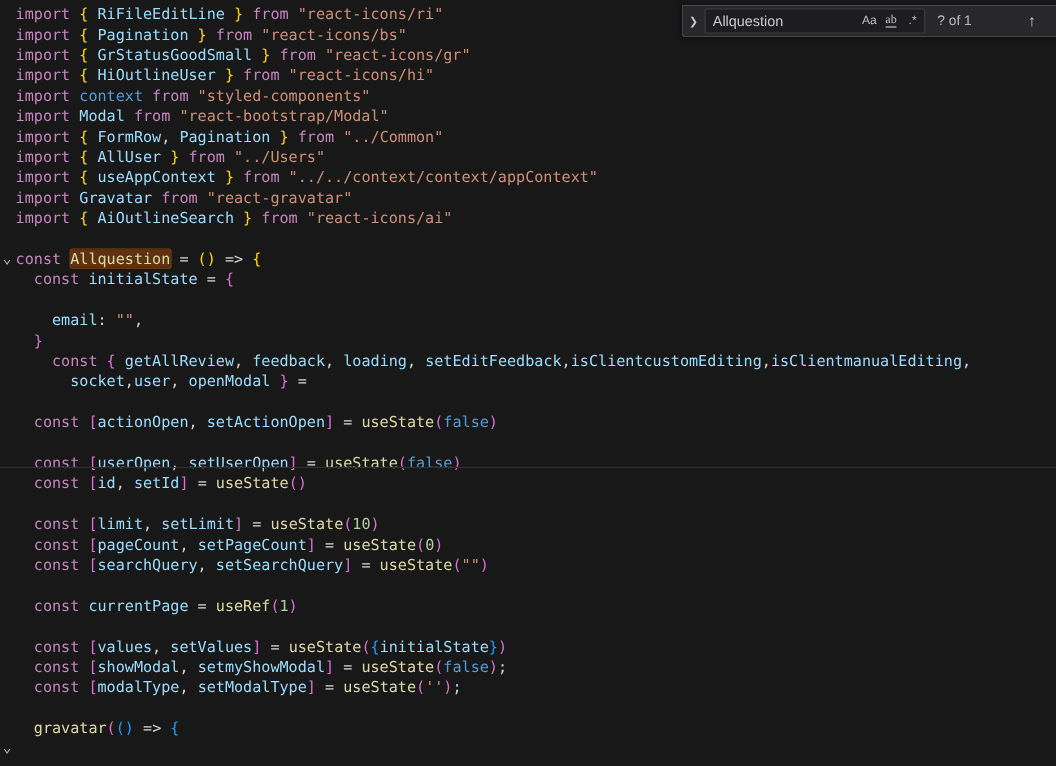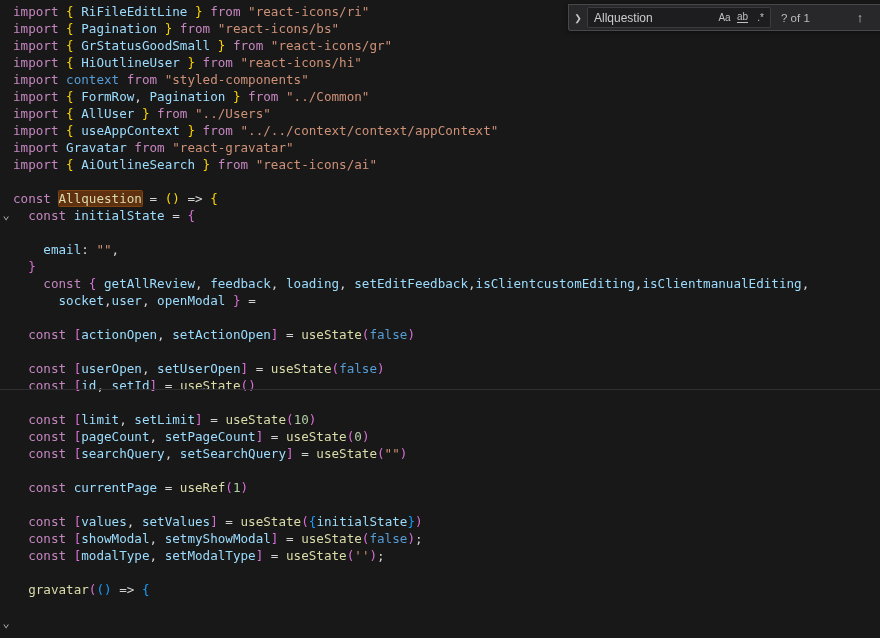--- a/index.html
+++ b/index.html
@@ -74,21 +74,21 @@
     font: 12px "Liberation Sans", sans-serif;
     padding: 0 2px 0 6px;
   }
   .find-toggle {
     flex: 0 0 auto;
     width: 17px; height: 17px; margin-right: 1px;
     display: flex; align-items: center; justify-content: center;
     color: #c0c0c0; font-size: 10px;
     border-radius: 2px; cursor: pointer;
   }
-  .find-toggle .ww { border-bottom: 1px solid currentColor; line-height: 10px; }
+  .find-toggle .ww { border-bottom: 1px solid currentColor; line-height: 10px; font-family: Liberation Serif, serif; }
   .find-count {
     margin-left: 10px;
     color: #bbbbbb; font-size: 11.5px; white-space: nowrap;
   }
   .fw-spacer { flex: 1 1 auto; }
   .nav-btn {
     flex: 0 0 auto;
     width: 20px; height: 20px;
     display: flex; align-items: center; justify-content: center;
     color: #cccccc; font-size: 13px;
@@ -98,20 +98,21 @@
 </head>
 <body>
 
 <div id="editor">
   <div>
       <div class="code-line"><span style="color: rgb(197, 134, 192);">import </span><span style="color: rgb(255, 215, 0);">{</span><span style="color: rgb(156, 220, 254);"> RiFileEditLine </span><span style="color: rgb(255, 215, 0);">}</span><span style="color: rgb(197, 134, 192);"> from </span><span style="color: rgb(206, 145, 120);">"react-icons/ri"</span></div>
       <div class="code-line"><span style="color: rgb(197, 134, 192);">import </span><span style="color: rgb(255, 215, 0);">{</span><span style="color: rgb(156, 220, 254);"> Pagination </span><span style="color: rgb(255, 215, 0);">}</span><span style="color: rgb(197, 134, 192);"> from </span><span style="color: rgb(206, 145, 120);">"react-icons/bs"</span></div>
       <div class="code-line"><span style="color: rgb(197, 134, 192);">import </span><span style="color: rgb(255, 215, 0);">{</span><span style="color: rgb(156, 220, 254);"> GrStatusGoodSmall </span><span style="color: rgb(255, 215, 0);">}</span><span style="color: rgb(197, 134, 192);"> from </span><span style="color: rgb(206, 145, 120);">"react-icons/gr"</span></div>
       <div class="code-line"><span style="color: rgb(197, 134, 192);">import </span><span style="color: rgb(255, 215, 0);">{</span><span style="color: rgb(156, 220, 254);"> HiOutlineUser </span><span style="color: rgb(255, 215, 0);">}</span><span style="color: rgb(197, 134, 192);"> from </span><span style="color: rgb(206, 145, 120);">"react-icons/hi"</span></div>
       <div class="code-line"><span style="color: rgb(197, 134, 192);">import </span><span style="color: rgb(86, 156, 214);">context</span><span style="color: rgb(197, 134, 192);"> from </span><span style="color: rgb(206, 145, 120);">"styled-components"</span></div>
+      <div class="code-line"><span style="color: rgb(197, 134, 192);">import </span><span style="color: rgb(156, 220, 254);">Modal</span><span style="color: rgb(197, 134, 192);"> from </span><span style="color: rgb(206, 145, 120);">"react-bootstrap/Modal"</span></div>
       <div class="code-line"><span style="color: rgb(197, 134, 192);">import </span><span style="color: rgb(255, 215, 0);">{</span><span style="color: rgb(212, 212, 212);"> </span><span style="color: rgb(156, 220, 254);">FormRow</span><span style="color: rgb(212, 212, 212);">, </span><span style="color: rgb(156, 220, 254);">Pagination</span><span style="color: rgb(212, 212, 212);"> </span><span style="color: rgb(255, 215, 0);">}</span><span style="color: rgb(197, 134, 192);"> from </span><span style="color: rgb(206, 145, 120);">"../Common"</span></div>
       <div class="code-line"><span style="color: rgb(197, 134, 192);">import </span><span style="color: rgb(255, 215, 0);">{</span><span style="color: rgb(156, 220, 254);"> AllUser </span><span style="color: rgb(255, 215, 0);">}</span><span style="color: rgb(197, 134, 192);"> from </span><span style="color: rgb(206, 145, 120);">"../Users"</span></div>
       <div class="code-line"><span style="color: rgb(197, 134, 192);">import </span><span style="color: rgb(255, 215, 0);">{</span><span style="color: rgb(156, 220, 254);"> useAppContext </span><span style="color: rgb(255, 215, 0);">}</span><span style="color: rgb(197, 134, 192);"> from </span><span style="color: rgb(206, 145, 120);">"../../context/context/appContext"</span></div>
       <div class="code-line"><span style="color: rgb(197, 134, 192);">import </span><span style="color: rgb(156, 220, 254);">Gravatar</span><span style="color: rgb(197, 134, 192);"> from </span><span style="color: rgb(206, 145, 120);">"react-gravatar"</span></div>
       <div class="code-line"><span style="color: rgb(197, 134, 192);">import </span><span style="color: rgb(255, 215, 0);">{</span><span style="color: rgb(156, 220, 254); text-align: center;"> AiOutlineSearch </span><span style="color: rgb(255, 215, 0);">}</span><span style="color: rgb(197, 134, 192);"> from </span><span style="color: rgb(206, 145, 120);">"react-icons/ai"</span></div>
       <div class="code-line">&nbsp;</div>
       <div class="code-line"><span style="color: rgb(197, 134, 192);">const </span><span class="find-match" style="color: rgb(220, 220, 170);">Allquestion</span><span style="color: rgb(212, 212, 212);"> = </span><span style="color: rgb(255, 215, 0);">()</span><span style="color: rgb(212, 212, 212);"> =&gt; </span><span style="color: rgb(255, 215, 0);">{</span></div>
       <div class="code-line"><span style="color: rgb(197, 134, 192);">  const </span><span style="color: rgb(156, 220, 254);">initialState</span><span style="color: rgb(212, 212, 212);"> = </span><span style="color: rgb(218, 112, 214);">{</span></div>
       <div class="code-line">&nbsp;</div>
       <div class="code-line"><span style="color: rgb(212, 212, 212);">    </span><span style="color: rgb(156, 220, 254);">email</span><span style="color: rgb(212, 212, 212);">: </span><span style="color: rgb(206, 145, 120);">""</span><span style="color: rgb(212, 212, 212);">,</span></div>

